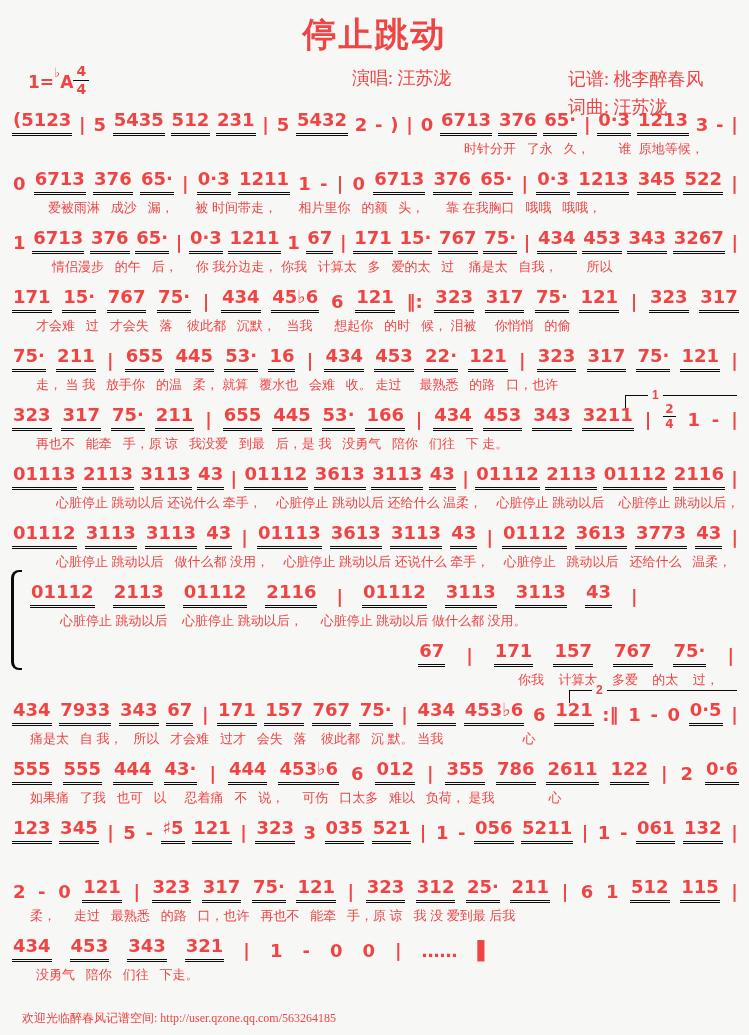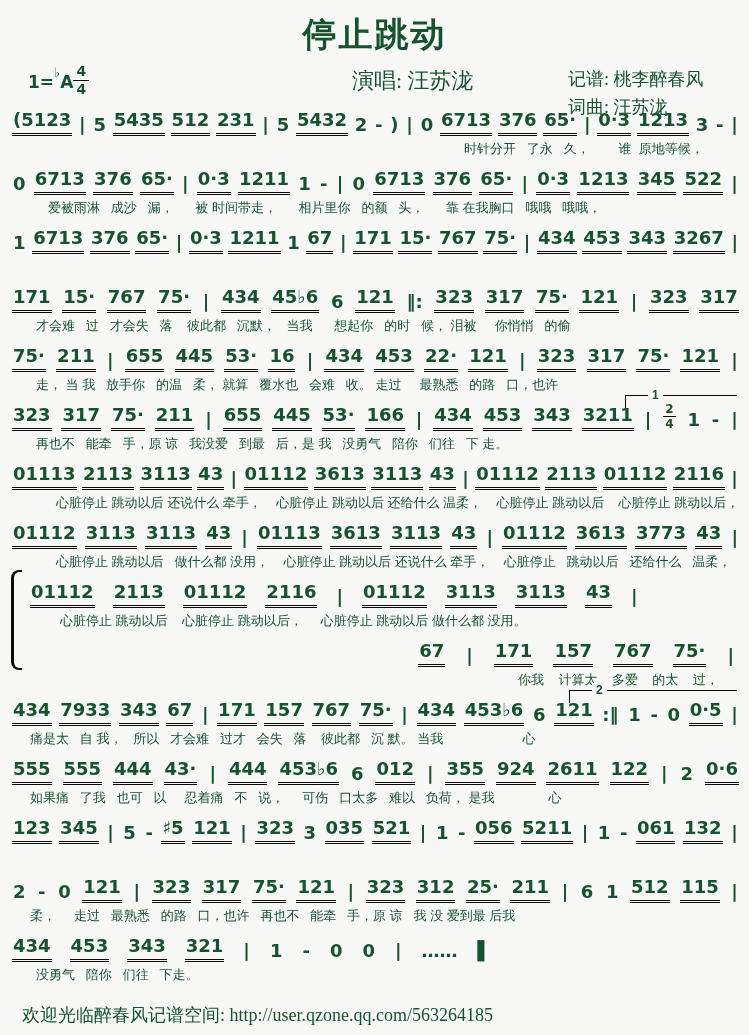--- a/index.html
+++ b/index.html
@@ -2,21 +2,21 @@
 <html><head>
 <meta charset="utf-8">
 <style>
   * { box-sizing: border-box; margin: 0; padding: 0; }
   html, body { background: #e9e9e9; }
   .page {
     position: relative;
     width: 749px;
     height: 1035px;
     background: #f7f7f5;
-    color: #14532d;
+    color: #ef4444;
     font-family: "Liberation Sans", "DejaVu Sans", sans-serif;
     overflow: hidden;
   }
   
   .title {
     text-align: center;
     padding-top: 12px;
     font-size: 34px;
     font-weight: bold;
     letter-spacing: 2px;
@@ -27,21 +27,21 @@
     position: absolute; left: 28px; top: 6px;
     display: flex; align-items: center; 
     font-size: 17px; font-weight: bold;
     font-family: "DejaVu Sans", sans-serif;
   }
   .flat { font-size: 13px; vertical-align: super; position: relative; top: -4px; }
   .meter { display: inline-flex; flex-direction: column; align-items: center; line-height: 1; font-size: 14px; }
   .meter .num { border-bottom: 1.5px solid #0a0a0a; padding: 0 3px 2px; margin-bottom: 1px; }
   .performer {
     position: absolute; left: 352px; top: 8px;
-    font-size: 22px;
+    font-size: 18px;
     font-family: "Liberation Serif", "DejaVu Serif", serif;
   }
   .right-credits {
     position: absolute; left: 568px; top: 8px;
     font-size: 18px; line-height: 1.55;
     font-family: "Liberation Serif", "DejaVu Serif", serif;
   }
   
   .score { position: absolute; top: 106px; left: 12px; width: 727px; }
   .system { position: relative; height: 59px; }
@@ -81,21 +81,21 @@
     position: absolute; left: -1px; top: -8px;
     width: 11px; height: 100px;
     border-left: 3px solid #0a0a0a;
     border-top: 2px solid #0a0a0a;
     border-bottom: 2px solid #0a0a0a;
     border-radius: 8px 0 0 8px;
   }
   
   .footer {
     position: absolute; left: 22px; bottom: 8px;
-    font-size: 18px;
+    font-size: 12px;
     font-family: "Liberation Serif", "DejaVu Serif", serif;
   }
 </style>
 </head>
 <body>
 
 <div class="page">
 
   <div class="title">停止跳动</div>
 
@@ -187,20 +187,21 @@
           <span class="tok beamed">15·</span>
           <span class="tok beamed">767</span>
           <span class="tok beamed">75·</span>
           <span class="tok bar">|</span>
           <span class="tok beamed">434</span>
           <span class="tok beamed">453</span>
           <span class="tok beamed">343</span>
           <span class="tok beamed">3267</span>
           <span class="tok bar">|</span>
         </div>
+      <div class="lyrics" style="padding-left:40px">情侣漫步   的午   后，     你 我分边走， 你我   计算太   多   爱的太   过    痛是太   自我，        所以</div>
     </div>
 
     <div class="system">
       <div class="notes spread">
           <span class="tok beamed">171</span>
           <span class="tok beamed">15·</span>
           <span class="tok beamed">767</span>
           <span class="tok beamed">75·</span>
           <span class="tok bar">|</span>
           <span class="tok beamed">434</span>
@@ -381,21 +382,21 @@
           <span class="tok beamed">555</span>
           <span class="tok beamed">444</span>
           <span class="tok beamed">43·</span>
           <span class="tok bar">|</span>
           <span class="tok beamed">444</span>
           <span class="tok beamed">453♭6</span>
           <span class="tok">6</span>
           <span class="tok beamed">012</span>
           <span class="tok bar">|</span>
           <span class="tok beamed">355</span>
-          <span class="tok beamed">924</span>
+          <span class="tok beamed">786</span>
           <span class="tok beamed">2611</span>
           <span class="tok beamed">122</span>
           <span class="tok bar">|</span>
           <span class="tok">2</span>
           <span class="tok beamed">0·6</span>
         </div>
       <div class="lyrics" style="padding-left:18px">如果痛   了我   也可   以     忍着痛   不   说，     可伤   口太多   难以   负荷， 是我               心</div>
     </div>
 
     <div class="system">

